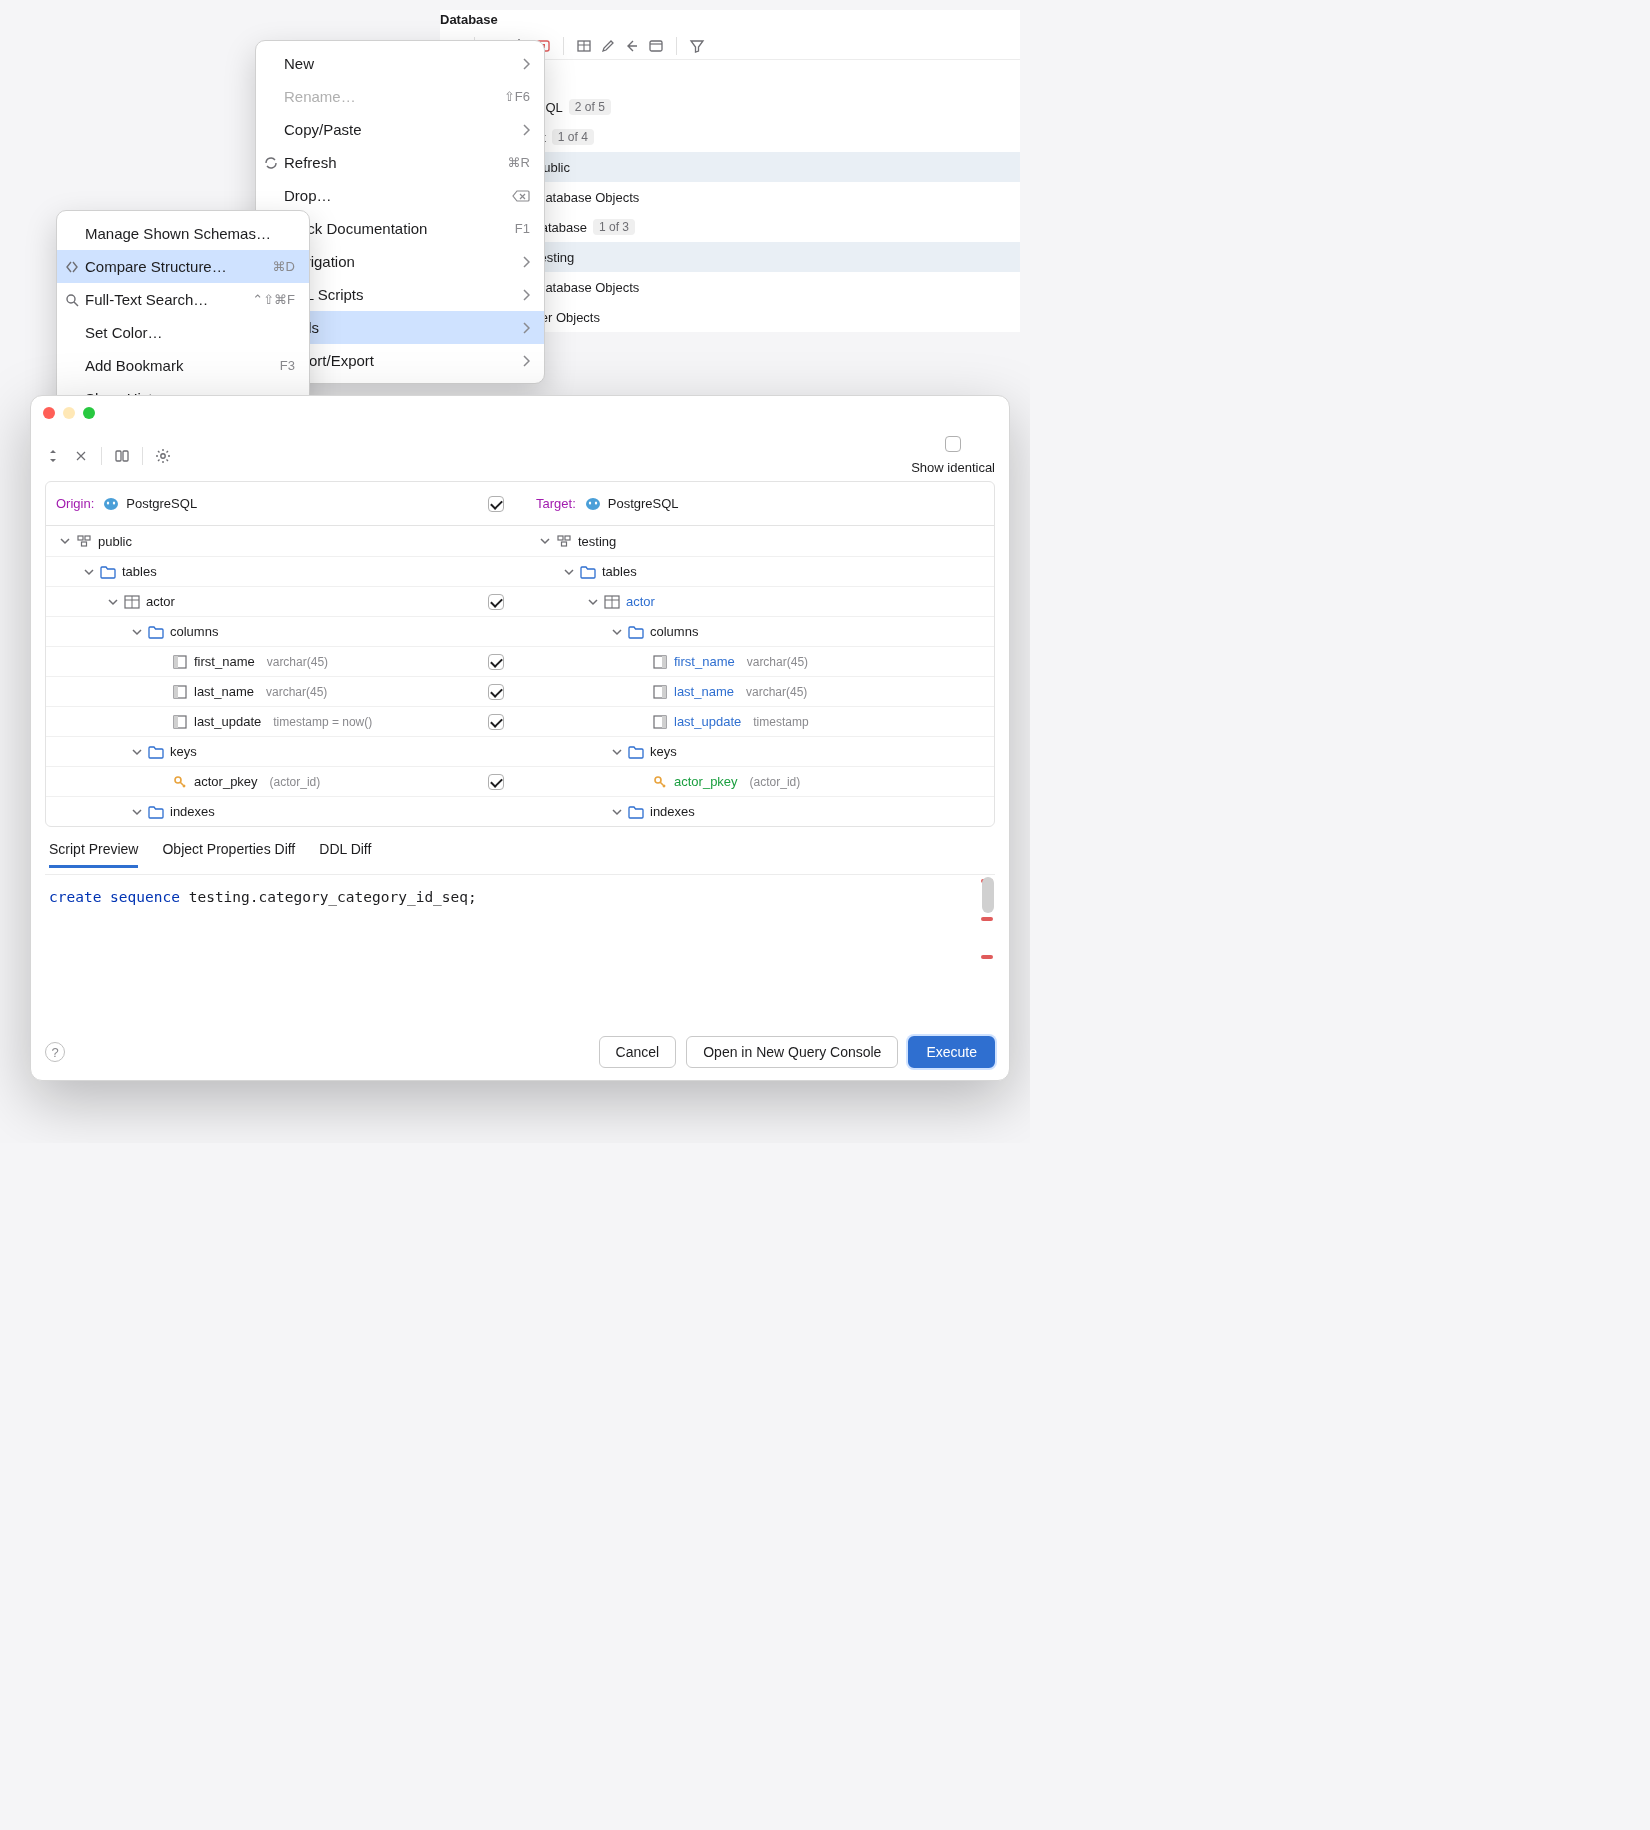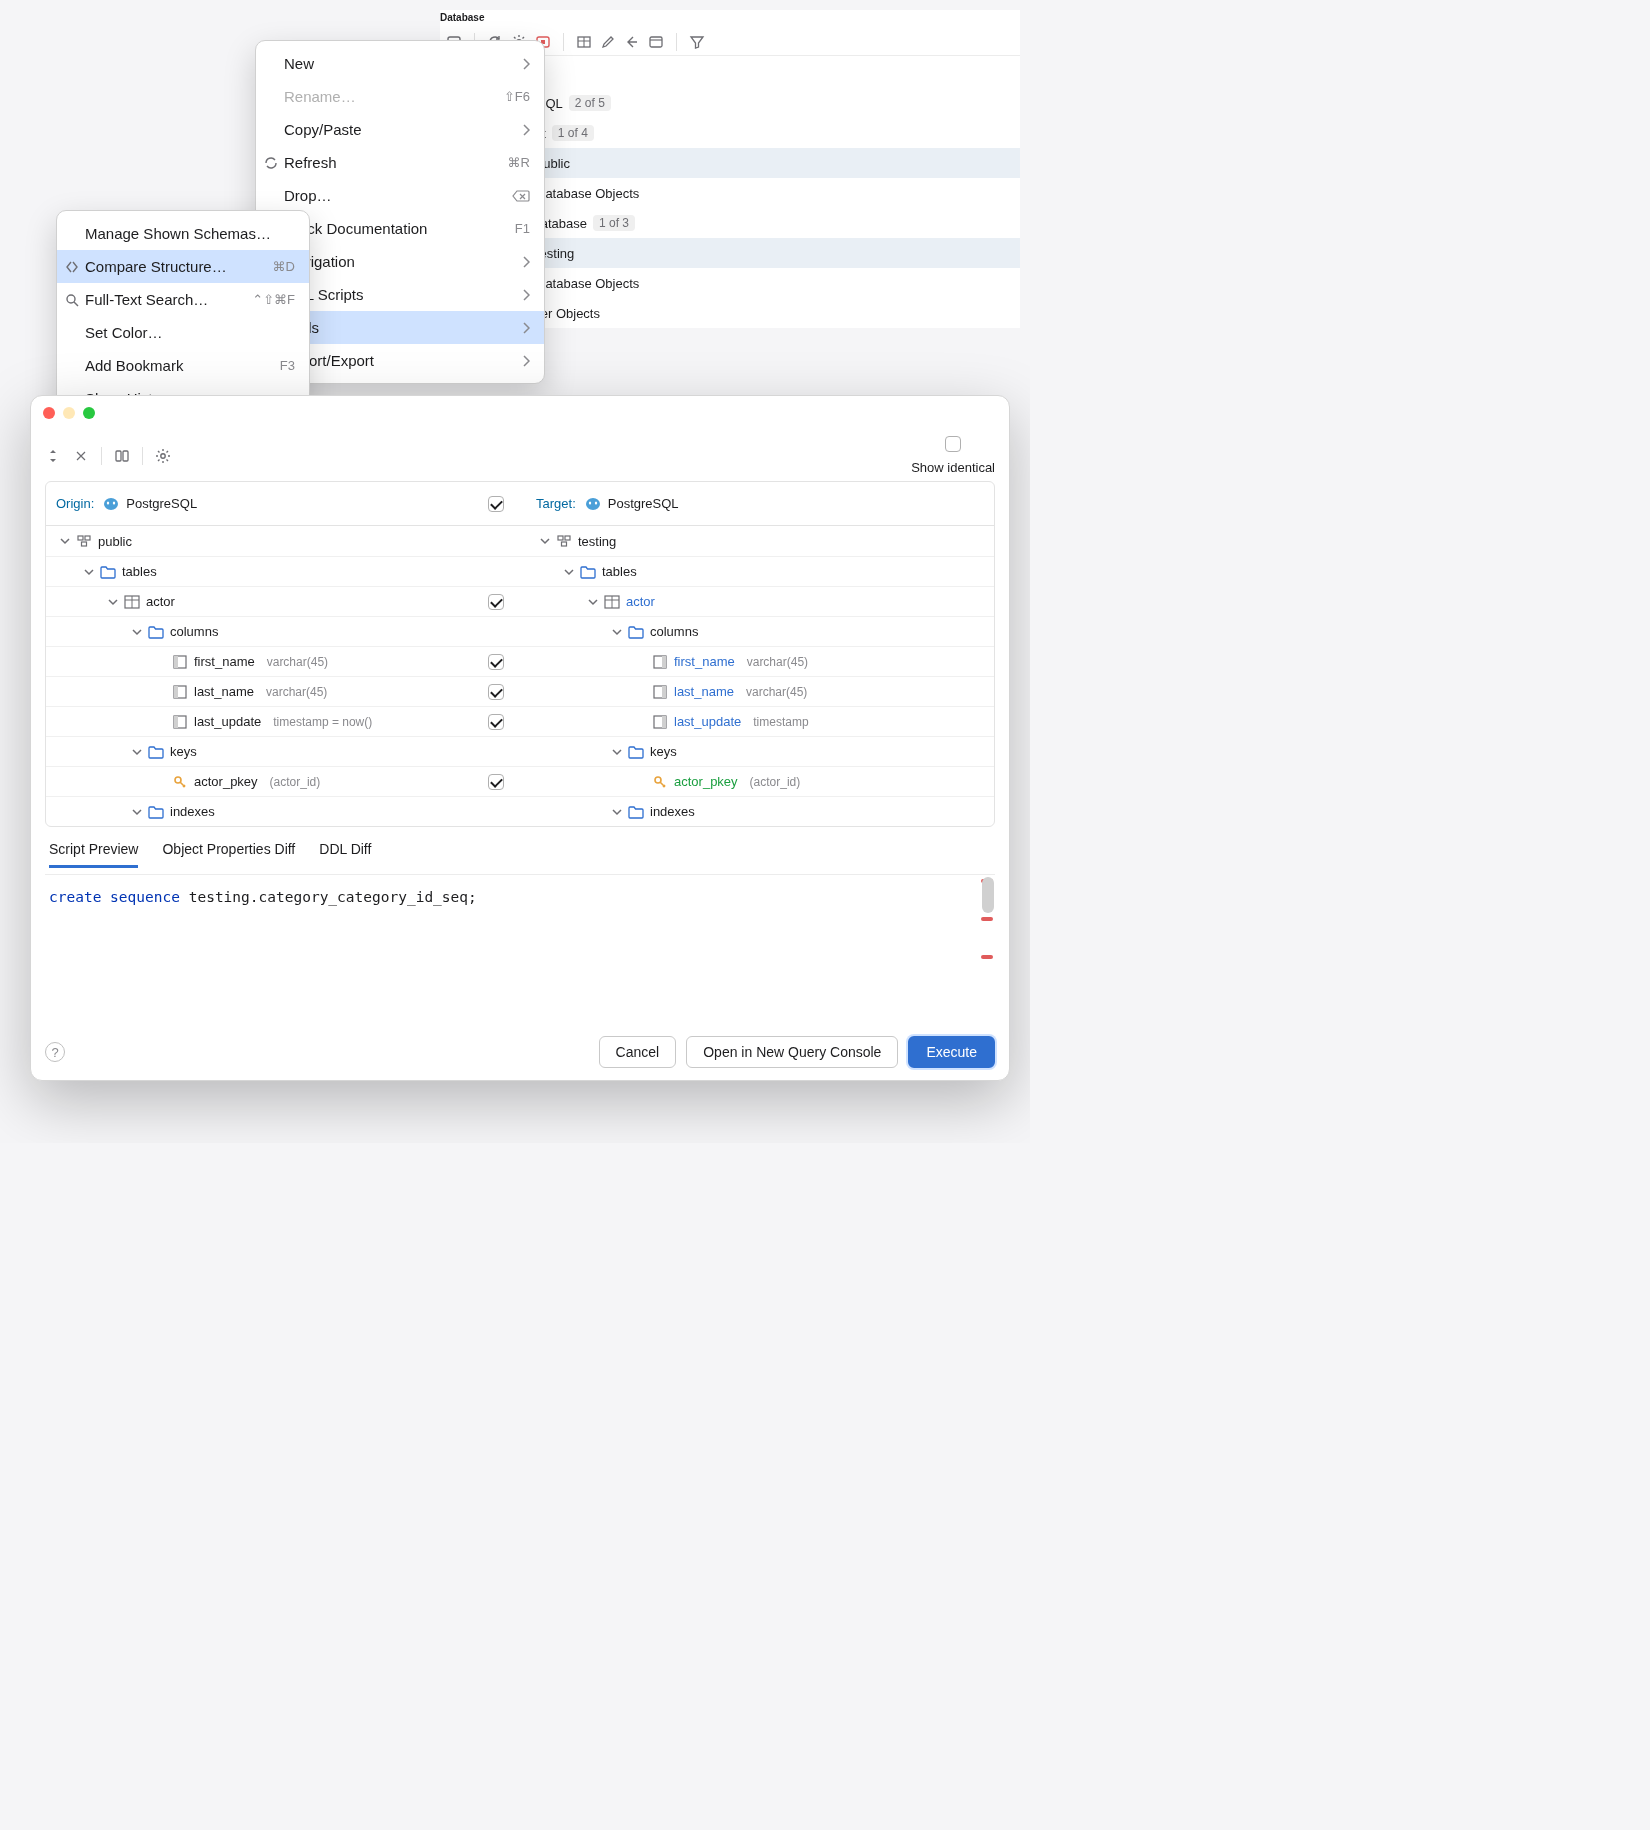--- a/index.html
+++ b/index.html
@@ -15,21 +15,21 @@
 
   
   .db-panel {
     position: absolute;
     top: 10px;
     left: 440px;
     width: 580px;
     background: #fff;
   }
   .db-panel-title {
-    font-size: 10px;
+    font-size: 13px;
     font-weight: 700;
     padding: 2px 0 6px 0;
   }
   .db-toolbar {
     display: flex;
     align-items: center;
     gap: 8px;
     padding: 4px 6px;
     border-bottom: 1px solid #ececec;
     color: #6e6e73;
@@ -131,21 +131,21 @@
     overflow:hidden;
   }
   .cg-head, .cg-row {
     display:grid;
     grid-template-columns: 420px 60px 1fr;
     align-items:center;
   }
   .cg-head { height:44px; border-bottom:1px solid #e3e3e3; }
   .cg-head .cell { padding:0 10px; display:flex; align-items:center; gap:8px; }
   .cg-head .midcell { display:flex; justify-content:center; }
-  .cg-head .lbl { color:#0369a1; }
+  .cg-head .lbl { color:#a21caf; }
   .cg-row { height:30px; border-top:1px solid #f0f0f0; }
   .cg-row:first-of-type { border-top:none; }
   .cg-cell { display:flex; align-items:center; gap:6px; padding-left:8px; }
   .cg-mid { display:flex; justify-content:center; }
   .detail { font-size:12px; color:#8a8a8e; margin-left:6px; }
   .link { color:#2f6fd0; }
   .green { color:#1a9e3f; }
 
   .tabs {
     display:flex;

